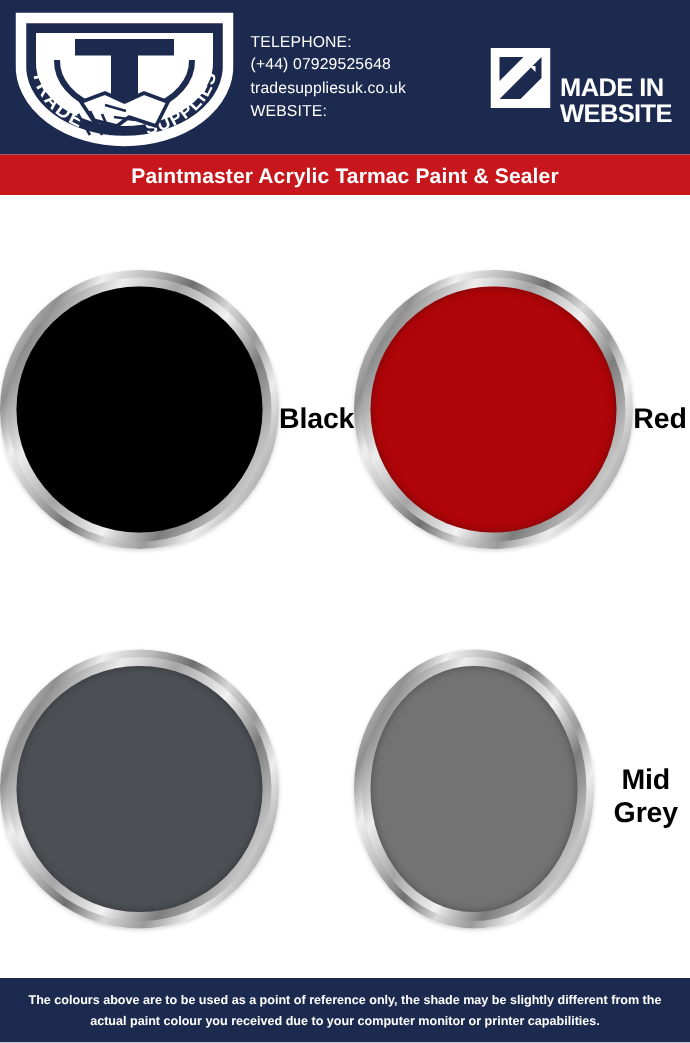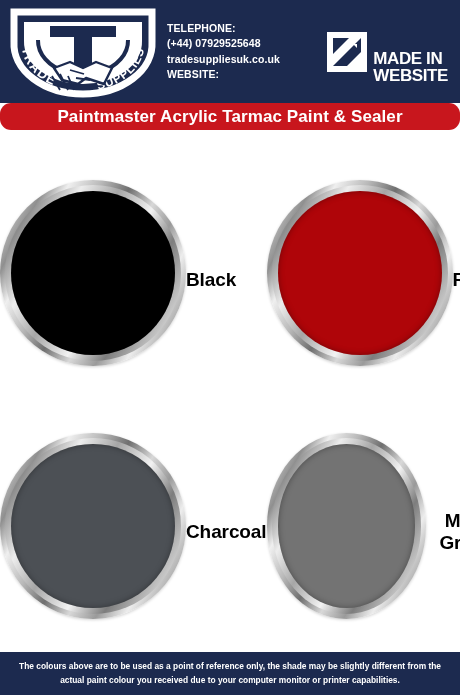--- a/index.html
+++ b/index.html
@@ -37,21 +37,21 @@
     align-items: center;
     justify-content: center;
     flex: 0 0 165px;
   }
   .logo-svg { display: block; }
 
   .contact {
     flex: 1 1 auto;
     color: #ffffff;
     font-size: 10.5px;
-    font-weight: bold;
+    font-weight: normal;
     line-height: 1.45;
     letter-spacing: 0.1px;
     padding-left: 2px;
   }
   .contact div { white-space: nowrap; }
 
   .mib {
     flex: 0 0 140px;
     display: flex;
     align-items: center;
@@ -73,24 +73,23 @@
   .banner {
     position: absolute;
     top: 103px; left: 0;
     width: 460px;
     height: 27px;
     background: #c8161d;
     color: #ffffff;
     display: flex;
     align-items: center;
     justify-content: center;
-    font-size: 17px;
+    font-size: 14px;
     font-weight: bold;
     letter-spacing: 0.1px;
-    border-radius: 11px;
   }
 
   
   .grid {
     position: absolute;
     top: 140px; left: 0;
     width: 460px;
     height: 505px;
     display: grid;
     grid-template-columns: 1fr 1fr;
@@ -251,21 +250,20 @@
       <div class="tin">
         <div class="tin-fill" style="background: rgb(175, 5, 9);"></div>
       </div>
       <div class="swatch-label">Red</div>
     </div>
 
     <div class="cell">
       <div class="tin">
         <div class="tin-fill" style="background: rgb(76, 80, 85);"></div>
       </div>
-      <div class="swatch-label">Charcoal</div>
     </div>
 
     <div class="cell">
       <div class="tin">
         <div class="tin-fill" style="background: rgb(115, 115, 115);"></div>
       </div>
       <div class="swatch-label">Mid Grey</div>
     </div>
   </div>
 

